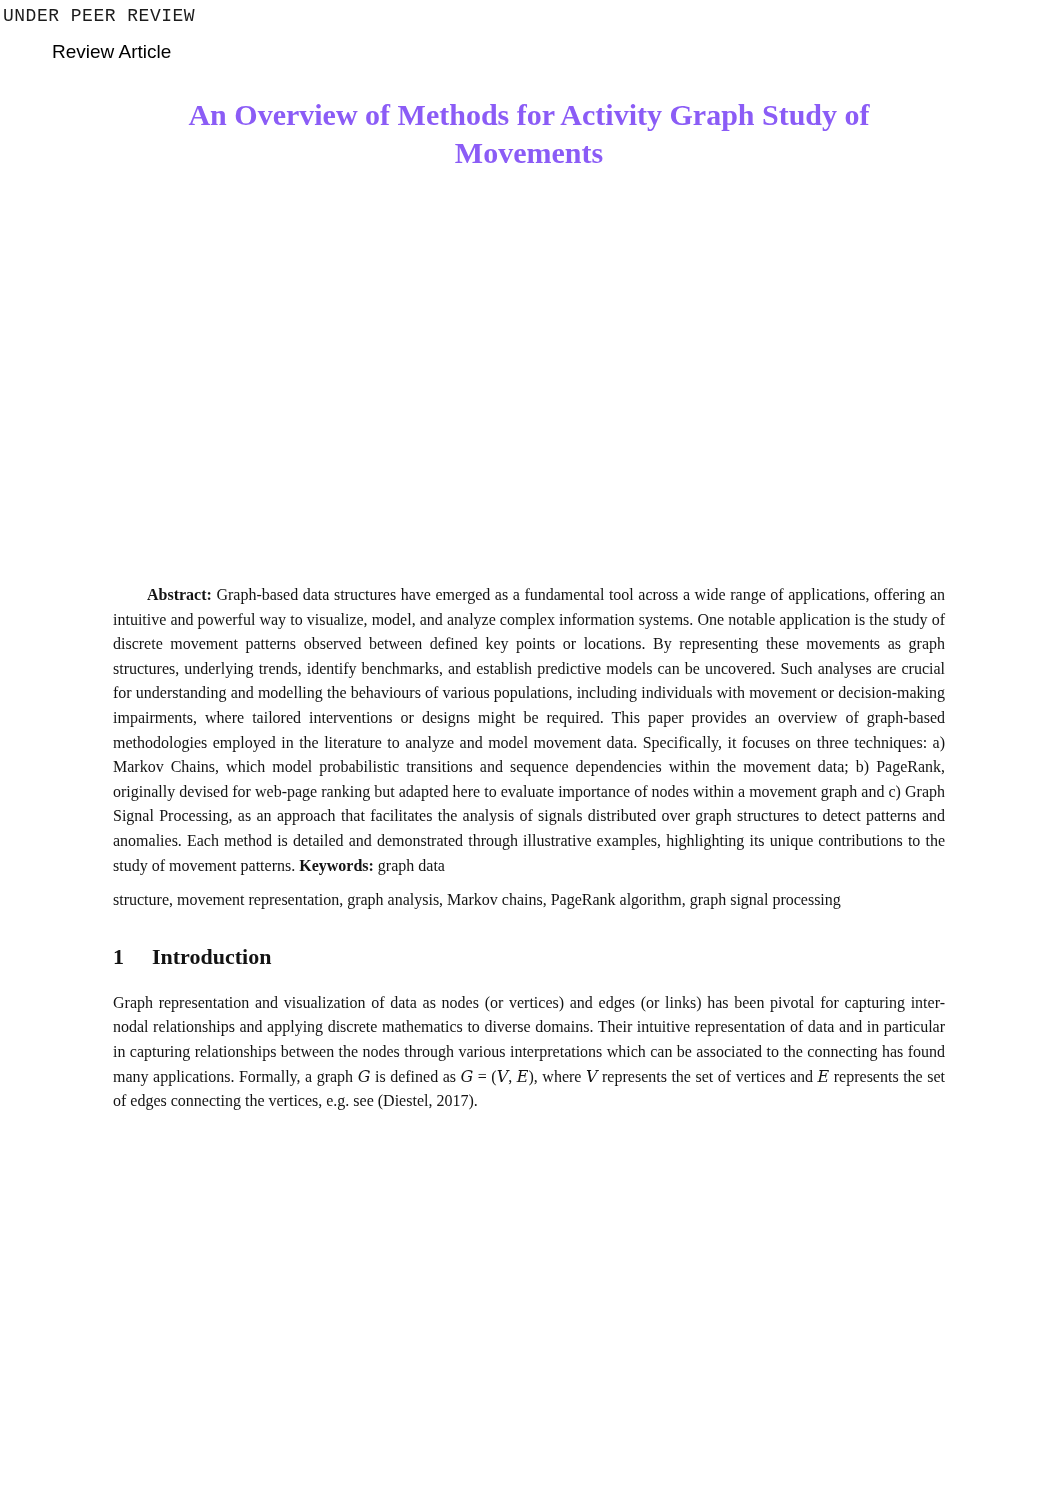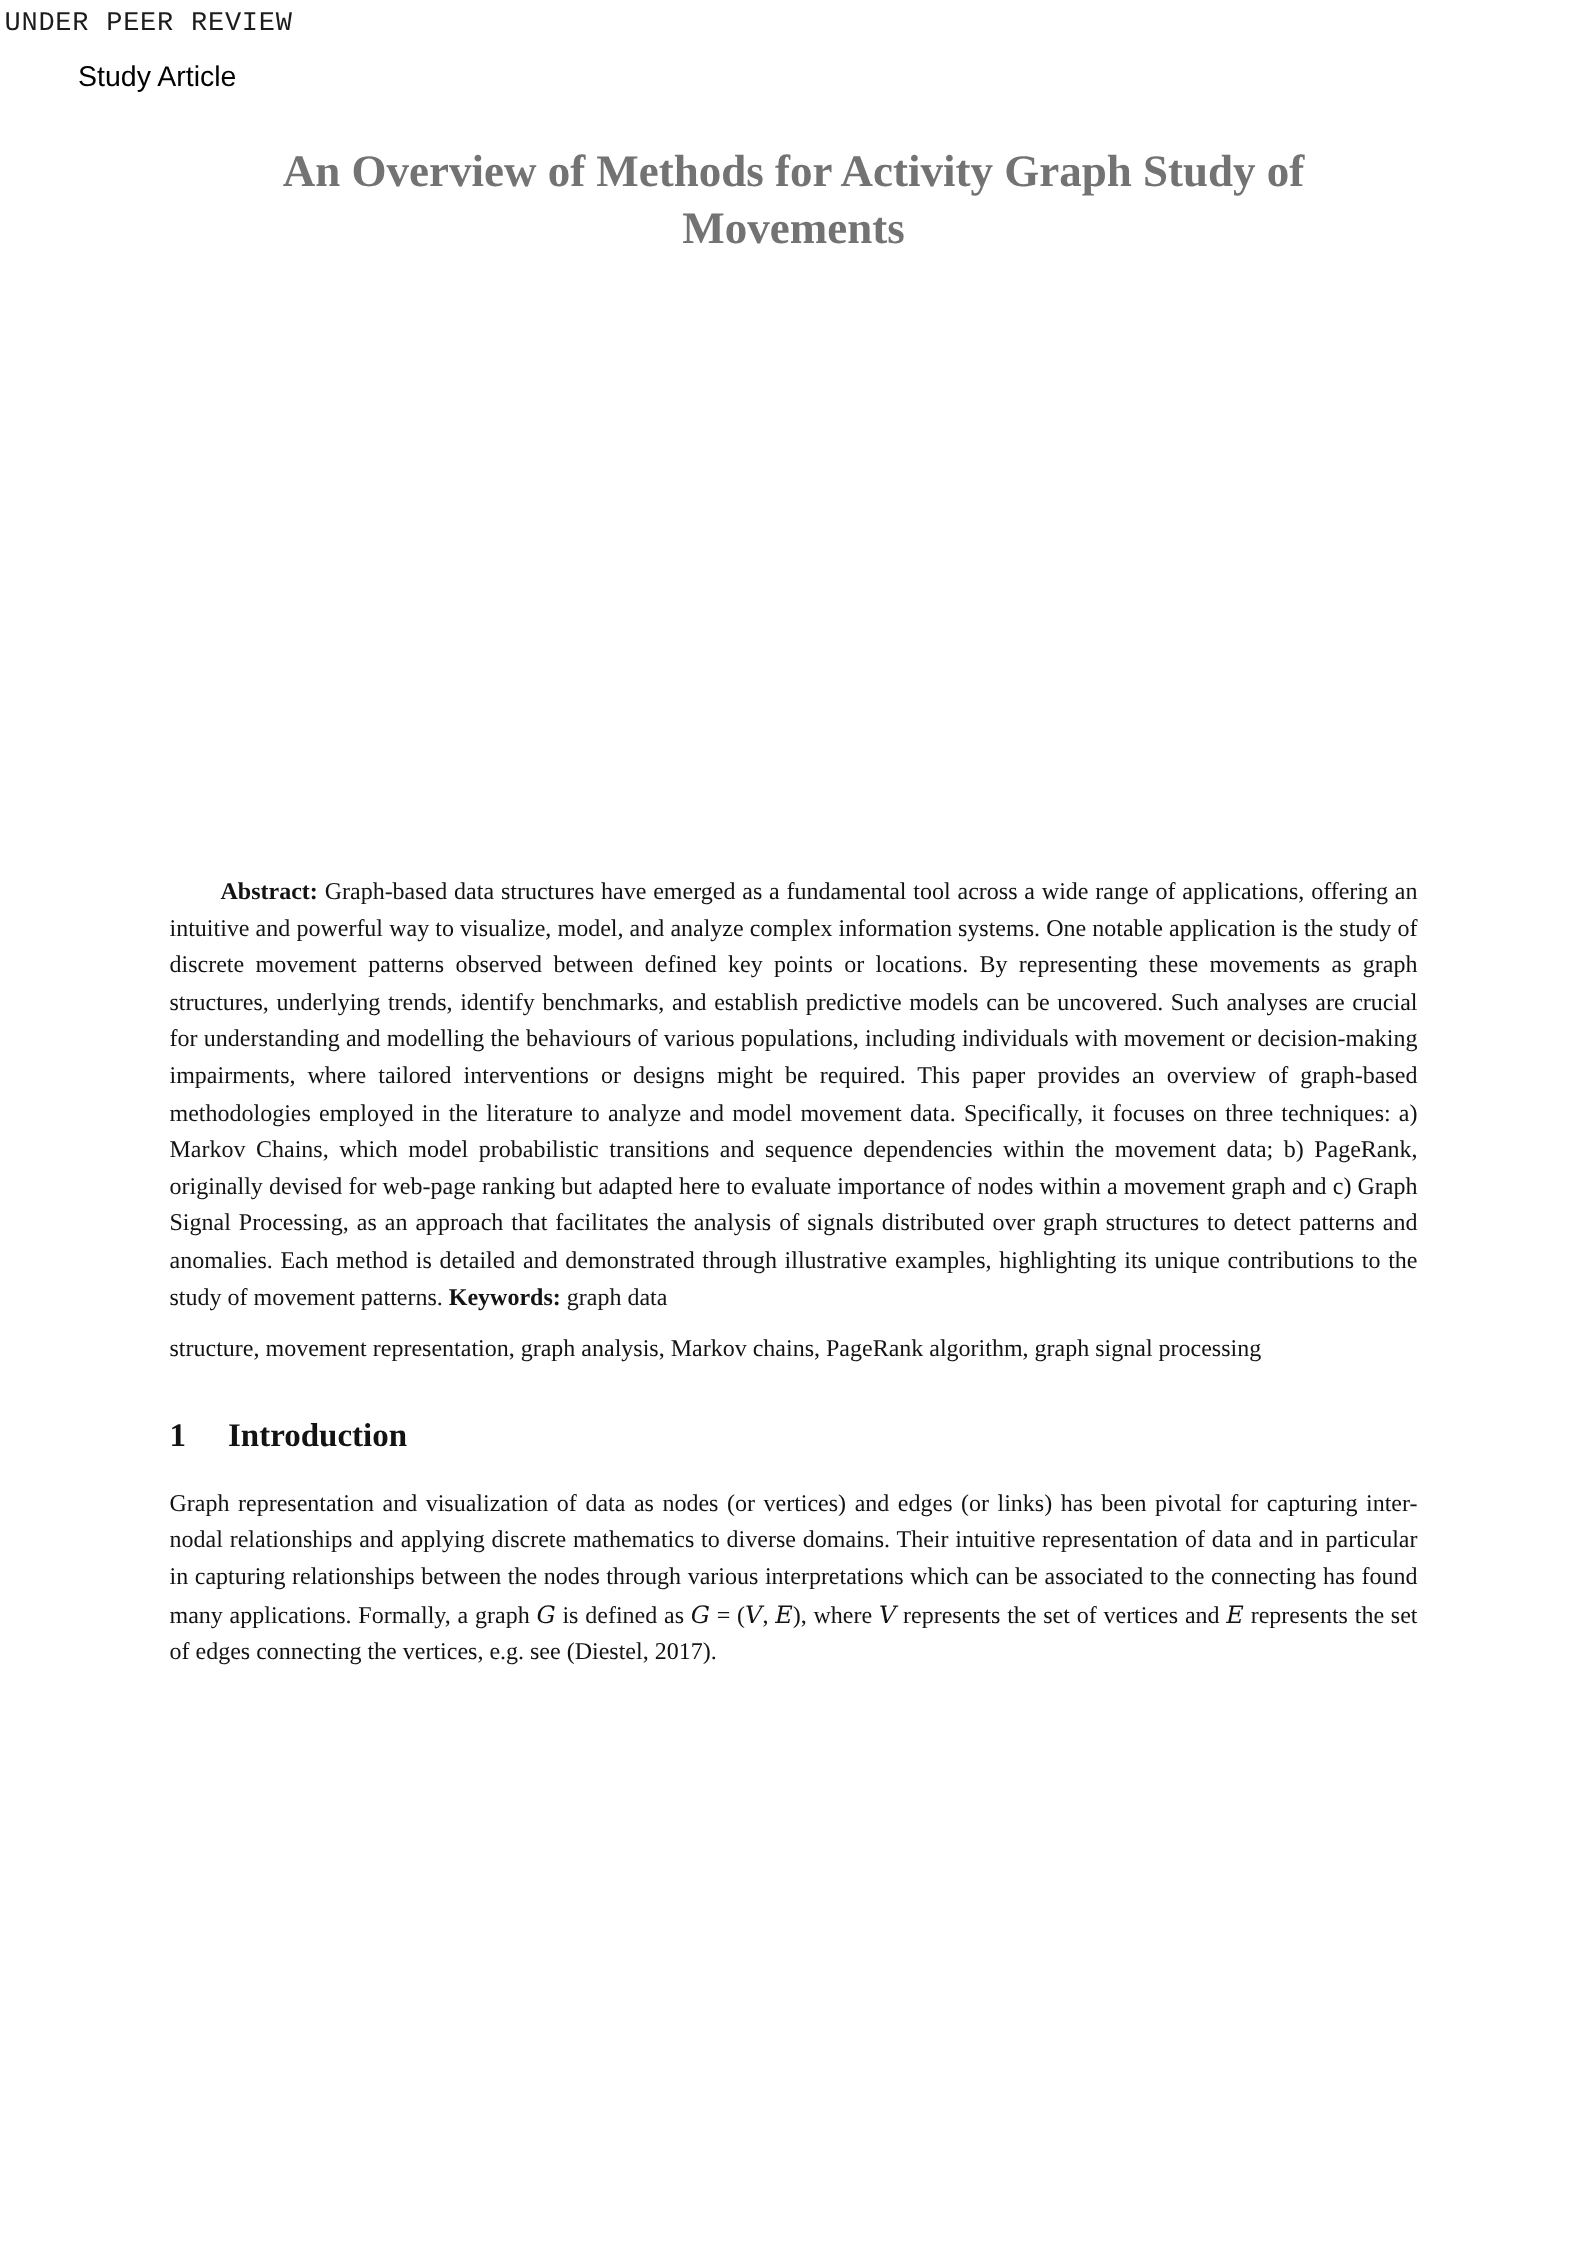--- a/index.html
+++ b/index.html
@@ -41,21 +41,21 @@
     left: 0;
     width: 100%;
     padding: 0 113px;
   }
   .title {
     margin: 96px 0 0 0;
     text-align: center;
     font-size: 30px;
     line-height: 38px;
     font-weight: 700;
-    color: #737373;
+    color: #8b5cf6;
   }
   .para {
     margin: 0;
     font-size: 16px;
     line-height: 24.6px;
     text-align: justify;
     hyphens: auto;
     color: #131313;
   }
   .abstract {
@@ -89,21 +89,21 @@
     color: #131313;
   }
 </style>
 </head>
 <body>
 
 <div class="page">
 
   <div class="watermark">UNDER PEER REVIEW</div>
 
-  <div class="article-type">Study Article</div>
+  <div class="article-type">Review Article</div>
 
   <div class="content">
 
     <h1 class="title">An Overview of Methods for Activity Graph Study of Movements</h1>
 
     <p class="para abstract"><span class="b">Abstract:</span><span> Graph-based data structures have emerged as a fundamental tool across a wide range of applications, offering an intuitive and powerful way to visualize, model, and analyze complex information systems. One notable application is the study of discrete movement patterns observed between defined key points or locations. By representing these movements as graph structures, underlying trends, identify benchmarks, and establish predictive models can be uncovered. Such analyses are crucial for understanding and modelling the behaviours of various populations, including individuals with movement or decision-making impairments, where tailored interventions or designs might be required. This paper provides an overview of graph-based methodologies employed in the literature to analyze and model movement data. Specifically, it focuses on three techniques: a) Markov Chains, which model probabilistic transitions and sequence dependencies within the movement data; b) PageRank, originally devised for web-page ranking but adapted here to evaluate importance of nodes within a movement graph and c) Graph Signal Processing, as an approach that facilitates the analysis of signals distributed over graph structures to detect patterns and anomalies. Each method is detailed and demonstrated through illustrative examples, highlighting its unique contributions to the study of movement patterns. </span><span class="b">Keywords:</span><span> graph data</span></p>
 
     <p class="para keywords-cont">structure, movement representation, graph analysis, Markov chains, PageRank algorithm, graph signal processing</p>
 
     <h2 class="section-heading"><span class="section-number">1</span><span>Introduction</span></h2>

